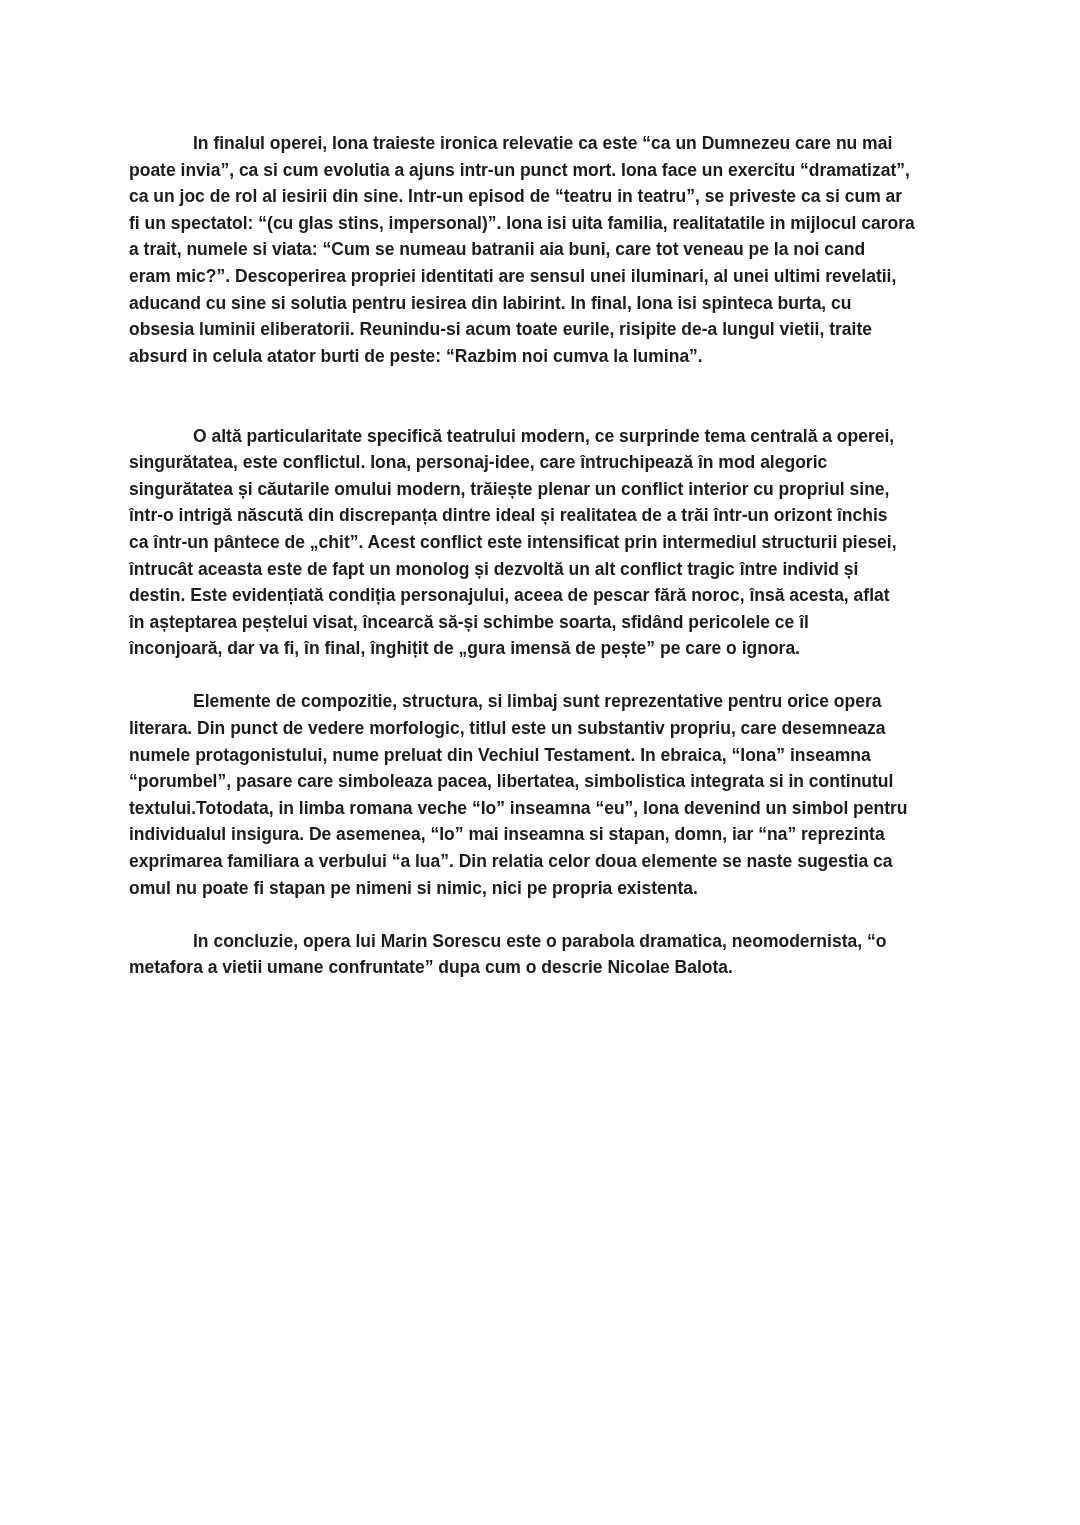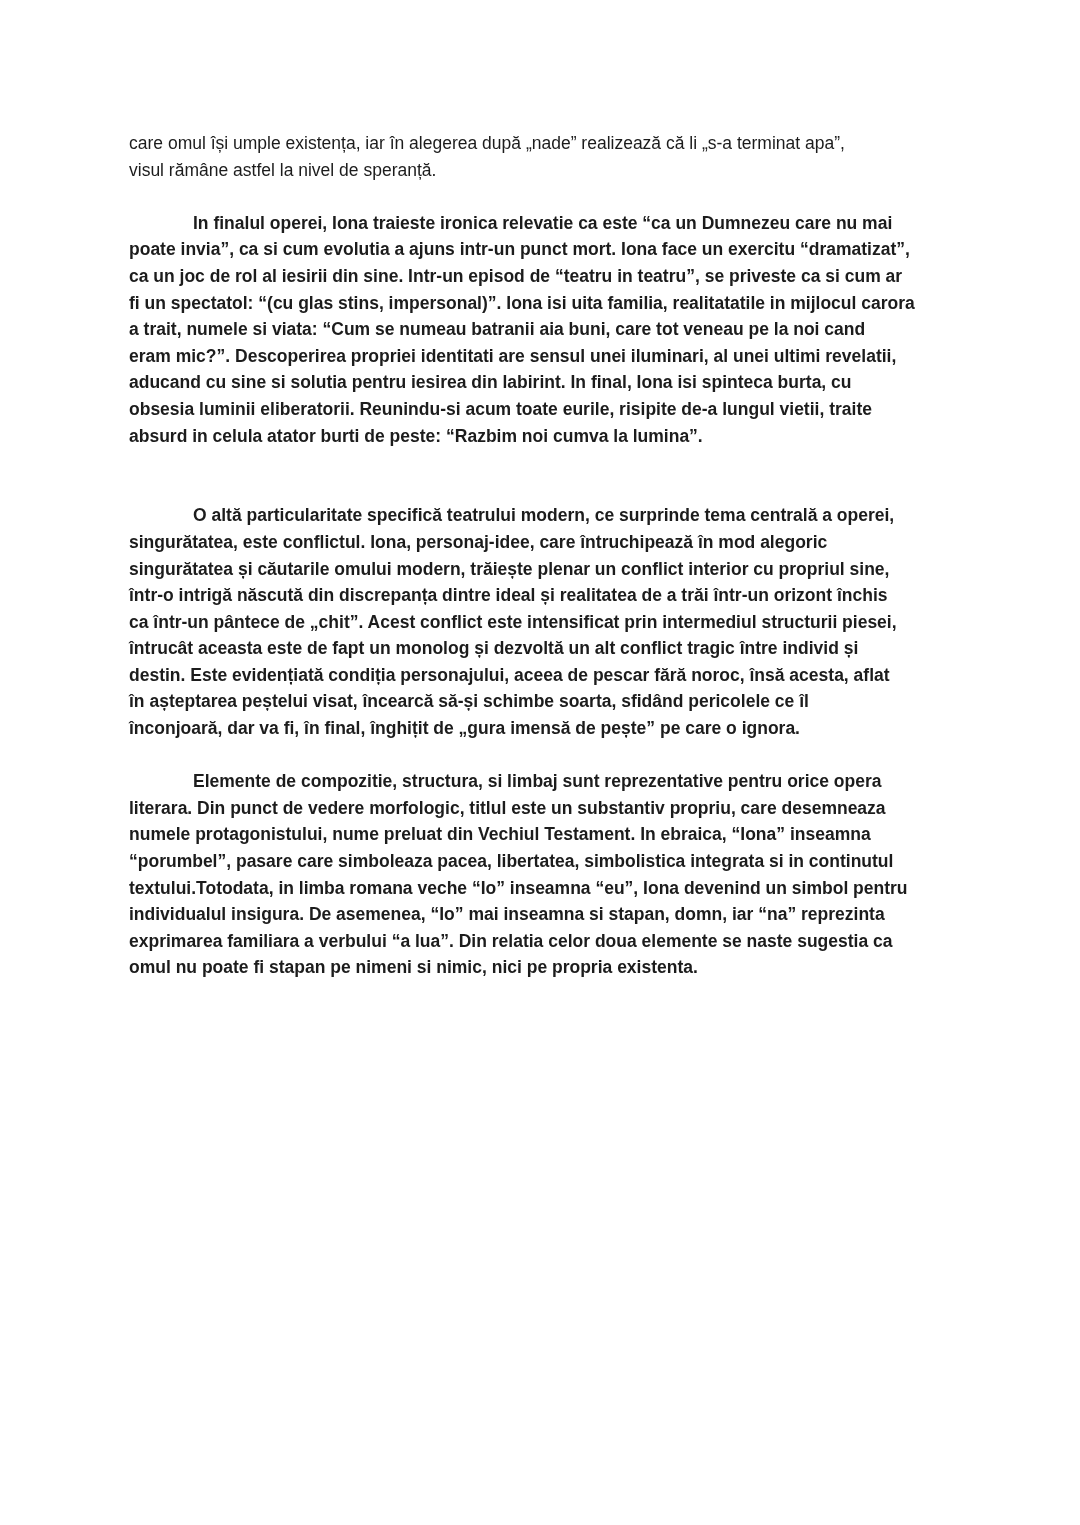--- a/index.html
+++ b/index.html
@@ -35,22 +35,20 @@
   }
   .para.gap2 {
     margin-bottom: 53.2px;
   }
 </style>
 </head>
 <body>
 
 <div class="page">
   <div class="doc-text">
-      <p class="para">care omul își umple existența, iar în alegerea după „nade” realizează că li „s-a terminat apa”,
-visul rămâne astfel la nivel de speranță.</p>
       <p class="para indent gap2">In finalul operei, Iona traieste ironica relevatie ca este “ca un Dumnezeu care nu mai
 poate invia”, ca si cum evolutia a ajuns intr-un punct mort. Iona face un exercitu “dramatizat”,
 ca un joc de rol al iesirii din sine. Intr-un episod de “teatru in teatru”, se priveste ca si cum ar
 fi un spectatol: “(cu glas stins, impersonal)”. Iona isi uita familia, realitatatile in mijlocul carora
 a trait, numele si viata: “Cum se numeau batranii aia buni, care tot veneau pe la noi cand
 eram mic?”. Descoperirea propriei identitati are sensul unei iluminari, al unei ultimi revelatii,
 aducand cu sine si solutia pentru iesirea din labirint. In final, Iona isi spinteca burta, cu
 obsesia luminii eliberatorii. Reunindu-si acum toate eurile, risipite de-a lungul vietii, traite
 absurd in celula atator burti de peste: “Razbim noi cumva la lumina”.</p>
       <p class="para indent">O altă particularitate specifică teatrului modern, ce surprinde tema centrală a operei,
@@ -63,14 +61,16 @@
 în așteptarea peștelui visat, încearcă să-și schimbe soarta, sfidând pericolele ce îl
 înconjoară, dar va fi, în final, înghițit de „gura imensă de pește” pe care o ignora.</p>
       <p class="para indent">Elemente de compozitie, structura, si limbaj sunt reprezentative pentru orice opera
 literara. Din punct de vedere morfologic, titlul este un substantiv propriu, care desemneaza
 numele protagonistului, nume preluat din Vechiul Testament. In ebraica, “Iona” inseamna
 “porumbel”, pasare care simboleaza pacea, libertatea, simbolistica integrata si in continutul
 textului.Totodata, in limba romana veche “Io” inseamna “eu”, Iona devenind un simbol pentru
 individualul insigura. De asemenea, “Io” mai inseamna si stapan, domn, iar “na” reprezinta
 exprimarea familiara a verbului “a lua”. Din relatia celor doua elemente se naste sugestia ca
 omul nu poate fi stapan pe nimeni si nimic, nici pe propria existenta.</p>
+      <p class="para indent">In concluzie, opera lui Marin Sorescu este o parabola dramatica, neomodernista, “o
+metafora a vietii umane confruntate” dupa cum o descrie Nicolae Balota.</p>
     </div>
 </div>
 
 </body></html>

